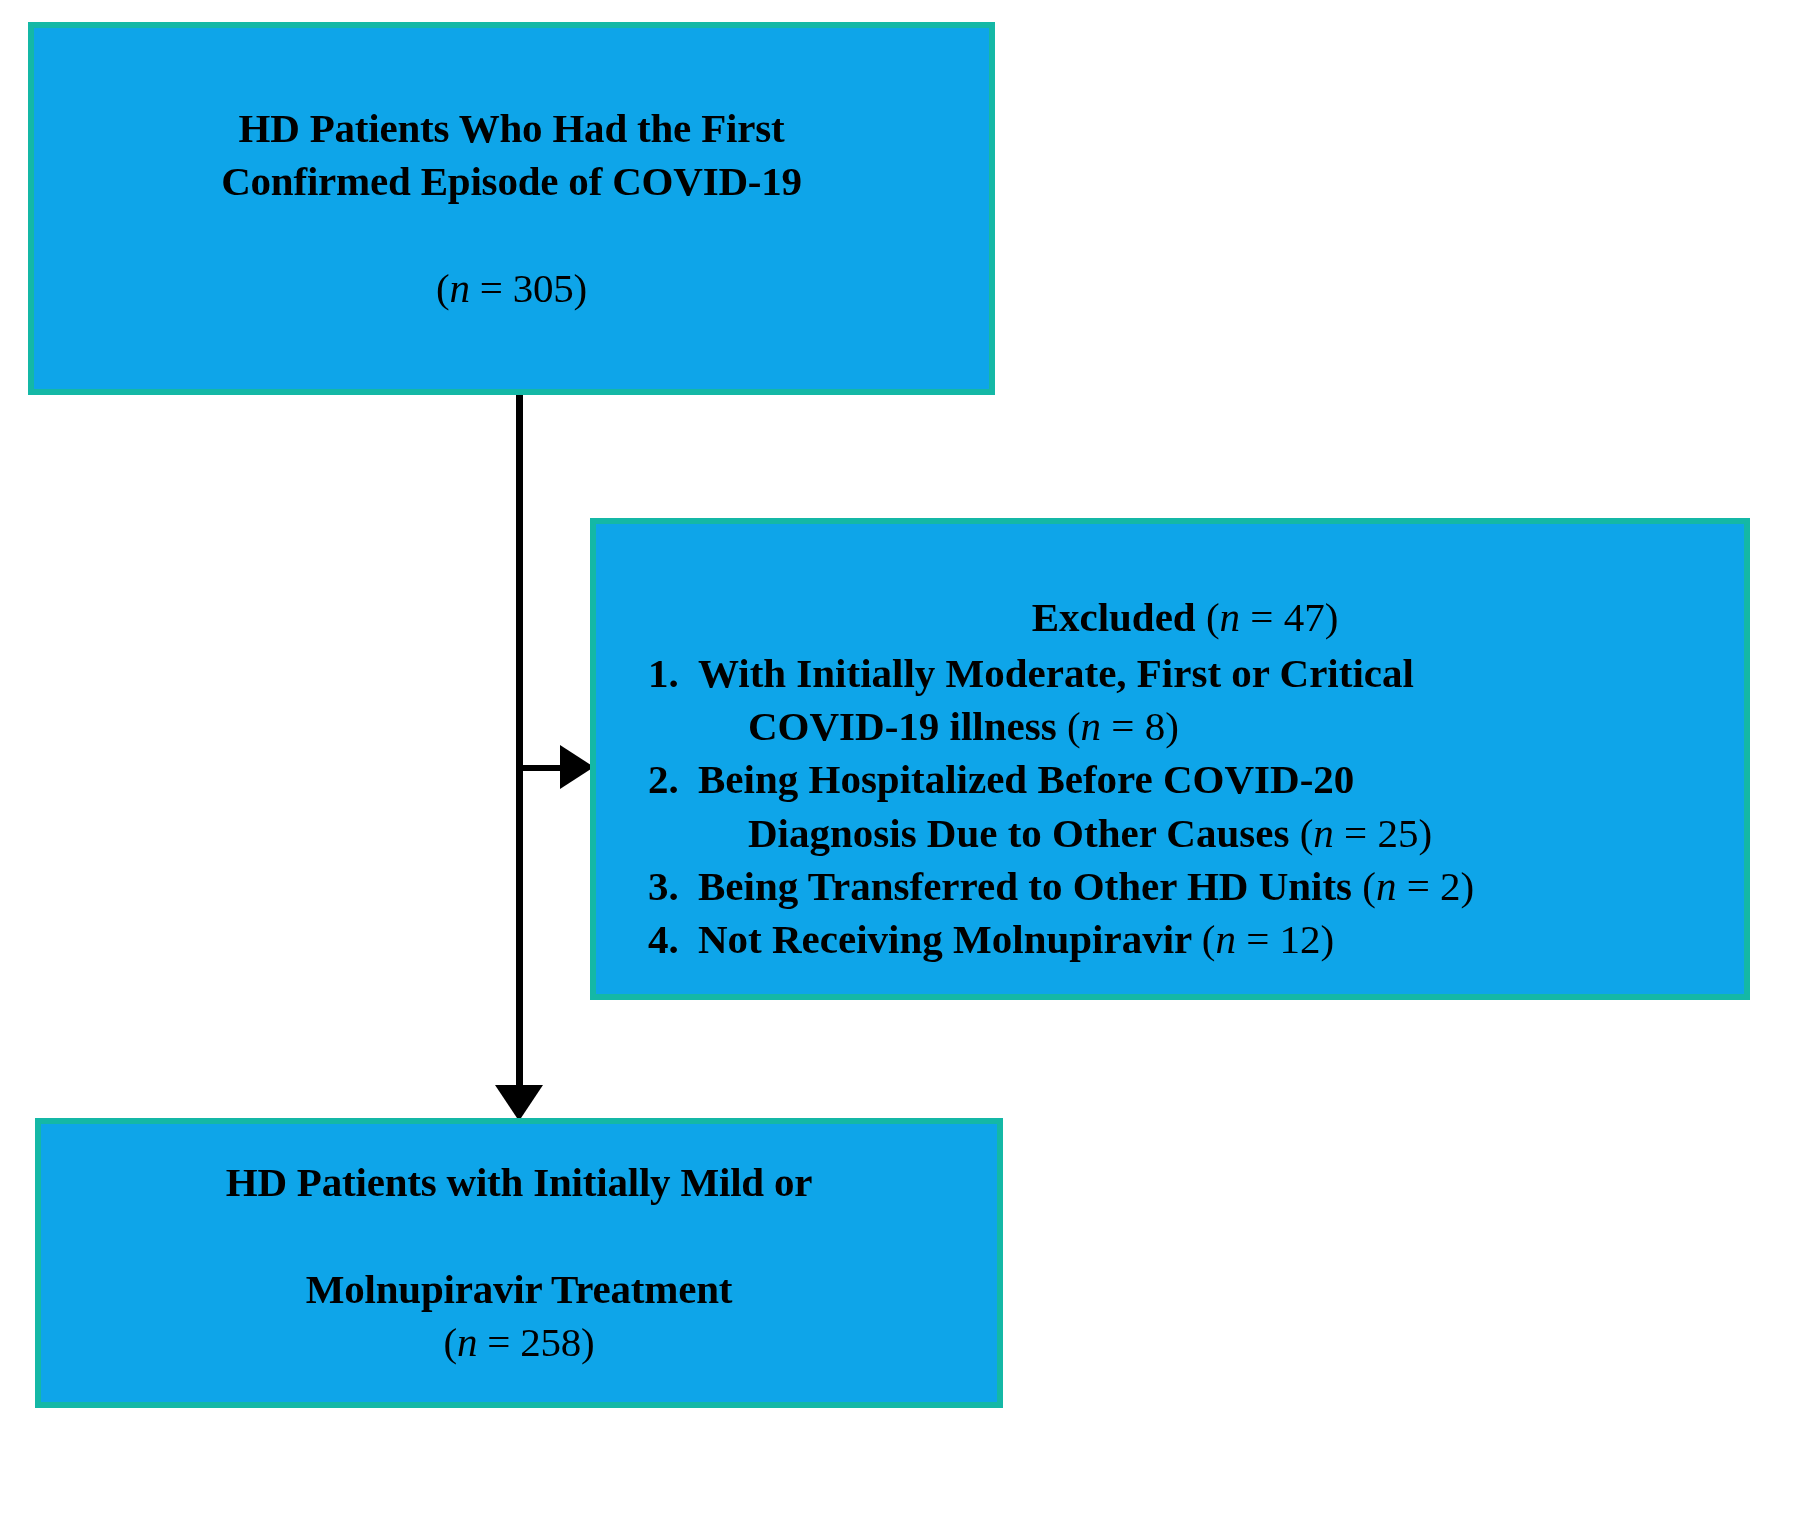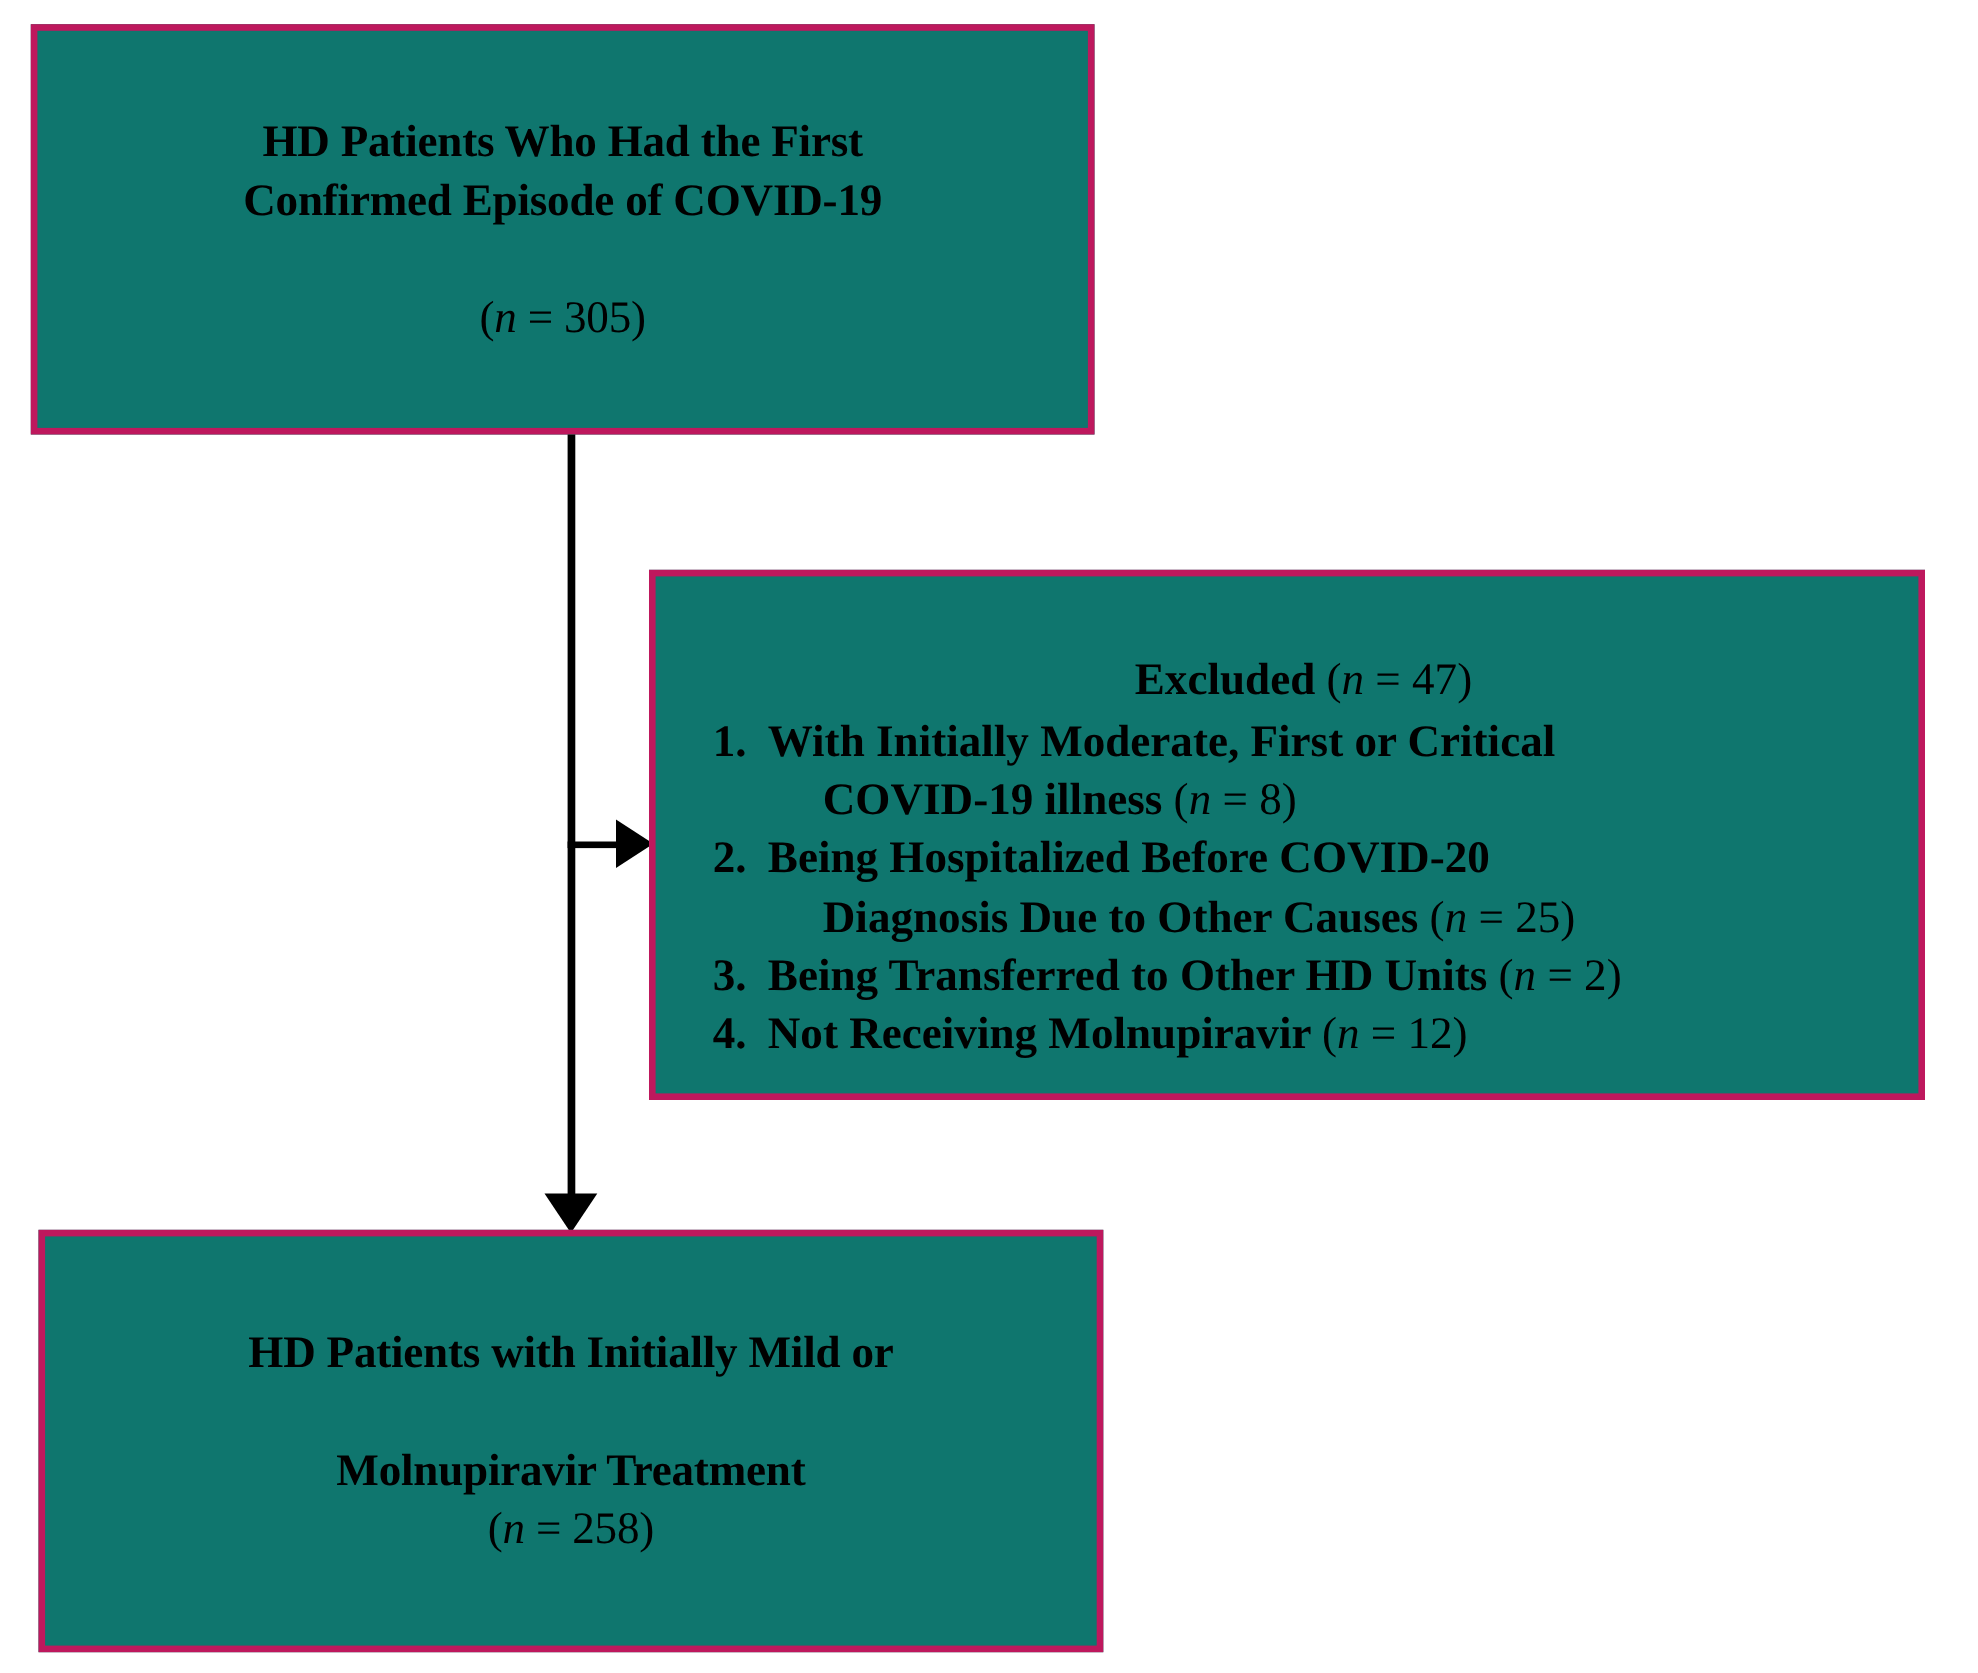--- a/index.html
+++ b/index.html
@@ -13,22 +13,22 @@
     height: 1521px;
     background: #ffffff;
     font-family: "Liberation Serif", "DejaVu Serif", serif;
     color: #000000;
     overflow: hidden;
   }
 
   .flow-box {
     position: absolute;
     box-sizing: border-box;
-    border: 6px solid #be185d;
-    background: #0f766e;
+    border: 6px solid #14b8a6;
+    background: #0ea5e9;
     display: flex;
     flex-direction: column;
     justify-content: center;
   }
 
   
   #box-enrolled {
     left: 28px;
     top: 22px;
     width: 967px;
@@ -82,21 +82,21 @@
     display: inline-block;
     width: 50px;
     text-indent: 0;
   }
 
   
   #box-included {
     left: 35px;
     top: 1118px;
     width: 968px;
-    height: 384px;
+    height: 290px;
     align-items: center;
   }
   #box-included .box-text {
     text-align: center;
     font-weight: bold;
     font-size: 41px;
     line-height: 1.30;
     letter-spacing: -0.2px;
     padding: 0 14px;
   }

